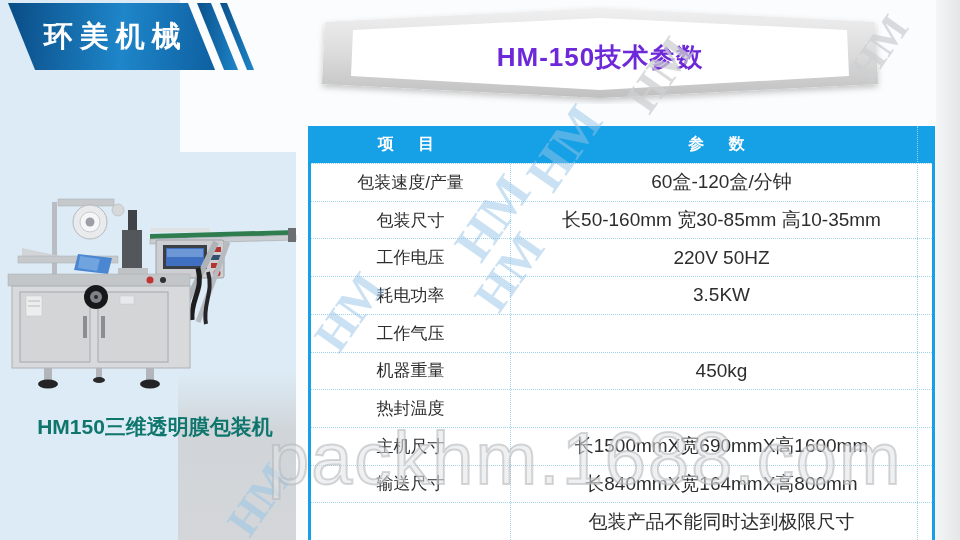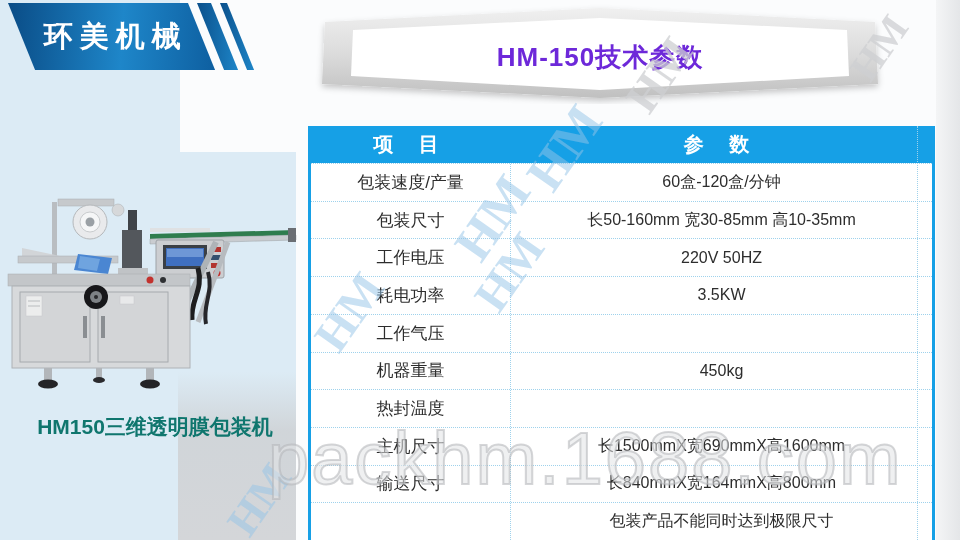--- a/index.html
+++ b/index.html
@@ -37,29 +37,29 @@
   
   .machine-svg { position:absolute; left:0; top:150px; width:300px; height:255px; z-index:3; }
   .machine-caption { position:absolute; left:15px; top:413px; width:280px; text-align:center; z-index:4;
     font-size:21px; font-weight:600; color:#0f766e; white-space:nowrap; }
 
   
   .spec-table { position:absolute; left:308px; top:126px; width:627px; height:414px; z-index:10;
     background:#ffffff; border-left:3px solid #16a0e6; border-right:3px solid #16a0e6; }
   .spec-header { display:flex; height:37px; background:#16a0e6; }
   .spec-header .hc { display:flex; align-items:center; justify-content:center;
-    color:#ffffff; font-size:20px; font-weight:700; letter-spacing:10px; white-space:nowrap; }
+    color:#ffffff; font-size:16px; font-weight:700; letter-spacing:10px; white-space:nowrap; }
   .spec-header .c1 { width:200px; }
   .spec-header .c2 { flex:1; }
   .spec-body { position:absolute; top:37px; bottom:0; left:0; right:0; display:flex; flex-direction:column; }
   .spec-row { flex:1; display:flex; border-top:1px dotted #9fd2ec; }
   .spec-row .cell { display:flex; align-items:center; justify-content:center;
     color:#2d2d2d; white-space:nowrap; }
   .spec-row .c1 { width:200px; border-right:1px dotted #9fd2ec; font-size:17px; }
-  .spec-row .c2 { flex:1; font-size:16px; }
+  .spec-row .c2 { flex:1; font-size:19px; }
   .right-dotted { position:absolute; top:0; bottom:0; right:14px; width:0; border-left:1px dotted #9fd2ec; }
 
   
   .hm-mark { position:absolute; z-index:30; font-family:"Liberation Serif","DejaVu Serif",serif;
     font-weight:700; transform:rotate(-55deg); color:rgba(148,196,232,0.5); line-height:1; }
   .hm-gray { color:rgba(205,207,209,0.75); }
   .wm-company { position:absolute; left:146px; top:368px; width:814px; z-index:40; text-align:center;
     font-size:47px; font-weight:700; letter-spacing:3px; white-space:nowrap;
     color:rgba(255,255,255,0.38); -webkit-text-stroke:1.5px rgba(150,153,156,0.6);
     text-shadow:0 0 1px rgba(150,153,156,0.35); }

